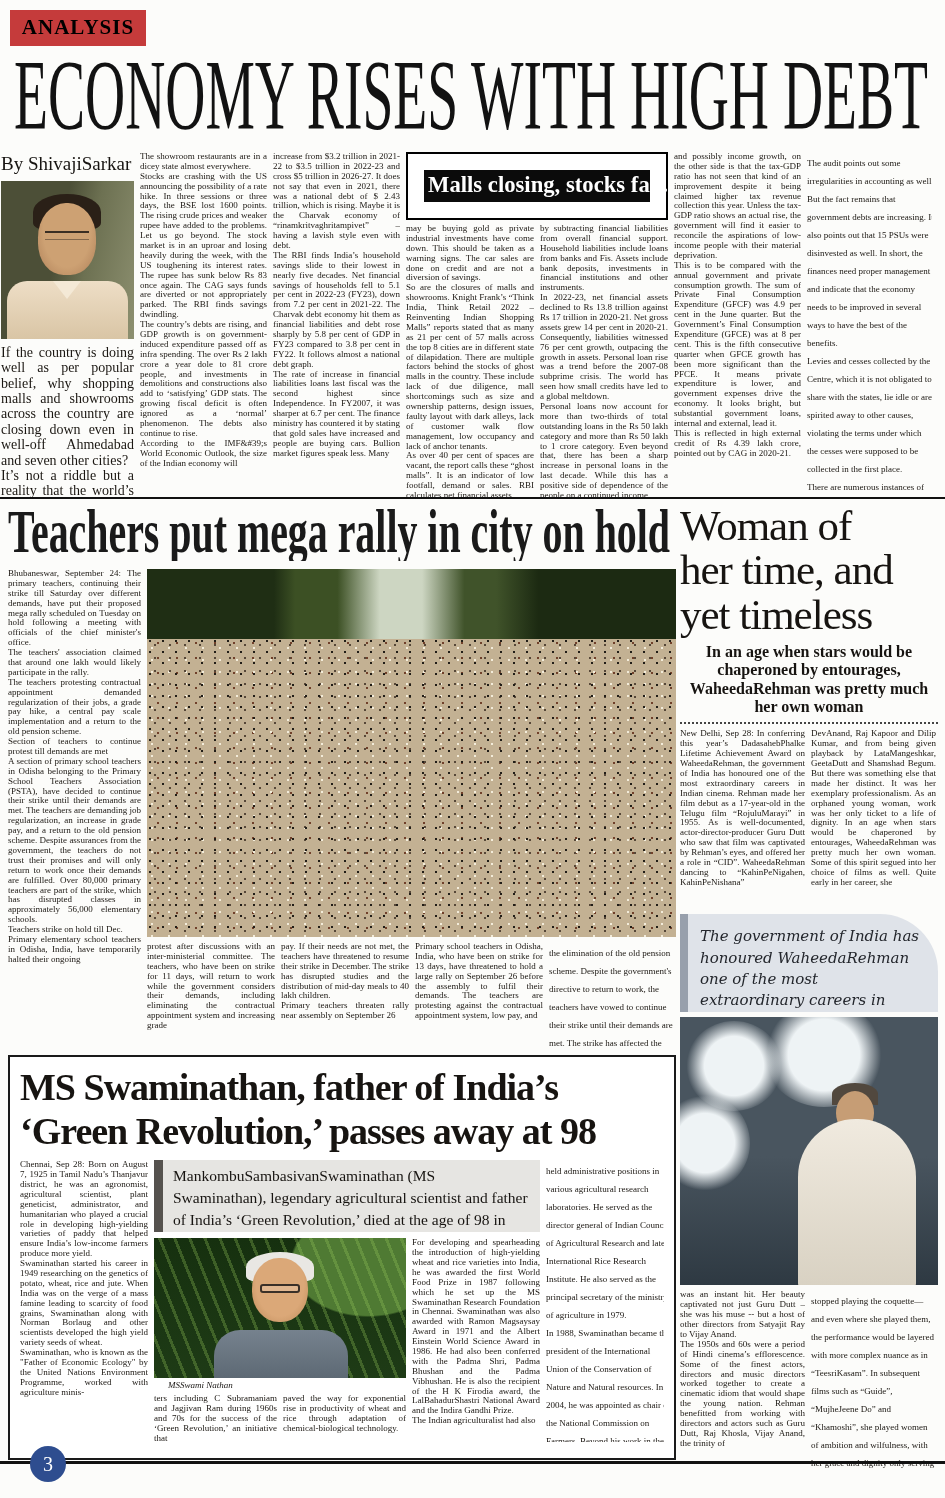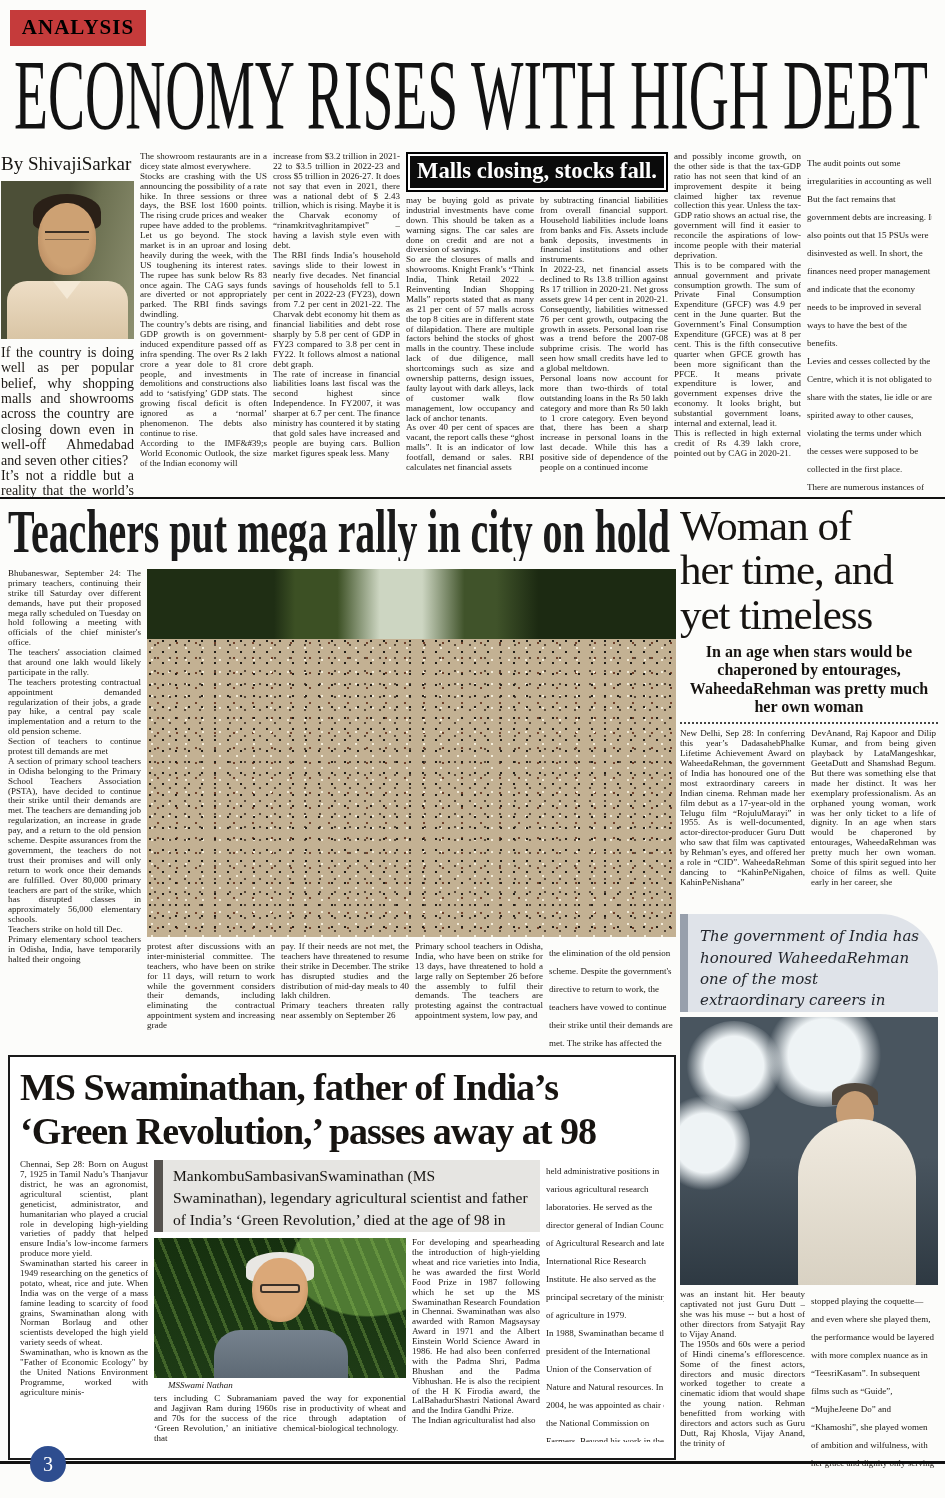--- a/index.html
+++ b/index.html
@@ -2,21 +2,21 @@
 <html style="--accent_red: #c53b3b; --footer_blue: #2e4d8f; --quote_gray: #e6e5e2; --quote_blue: #dfe3e9; --banner_black: #0b0b0b;"><head>
 <meta charset="utf-8">
 <style>
   *{margin:0;padding:0;box-sizing:border-box}
   html,body{background:#9a9a9a}
   #page{position:relative;width:945px;height:1498px;margin:0 auto;background:#fcfcfa;overflow:hidden;color:#171411;font-family:"Liberation Serif",serif}
   .abs{position:absolute}
   .bt{font:9px/1.1 "Liberation Serif",serif;text-align:justify;white-space:pre-line;color:#1b1712;overflow:hidden}
   .colrow{display:flex;gap:6px}
   .badge{background:var(--accent_red,#c53b3b);color:#000000;font:bold 21px/34px "Liberation Serif",serif;text-align:center;letter-spacing:1px}
-  .banner{border:2px solid #000;padding:2px;background:#fff;margin-bottom:4px}
+  .banner{border:2px solid #000;padding:16px;background:#fff;margin-bottom:4px}
   .banner-inner{background:var(--banner_black,#0b0b0b);text-align:center;padding:1px 0}
   .byline{font:19px/1.1 "Liberation Serif",serif;margin:2px 0 6px 0}
   .rule{background:#111}
   
   .woman-headline{font:43px/1.03 "Liberation Serif",serif;white-space:pre-line;letter-spacing:-1px}
   .standfirst{font:bold 16px/1.15 "Liberation Serif",serif;text-align:center;margin-top:6px}
   .dotted{border-bottom:2px dotted #444;margin:6px 0 5px 0}
   .quote-b{background:var(--quote_blue,#dfe3e9);border-left:8px solid #98a0ac;border-radius:0 58px 0 0;padding:12px 14px 10px 12px;font:italic 15px/1.42 "DejaVu Serif",serif;color:#23262c;margin-top:3px;height:98px;overflow:hidden}
   
   .swami-box{border:2px solid #1a1a1a;background:#fff;padding:8px 10px 4px 10px;overflow:hidden}

